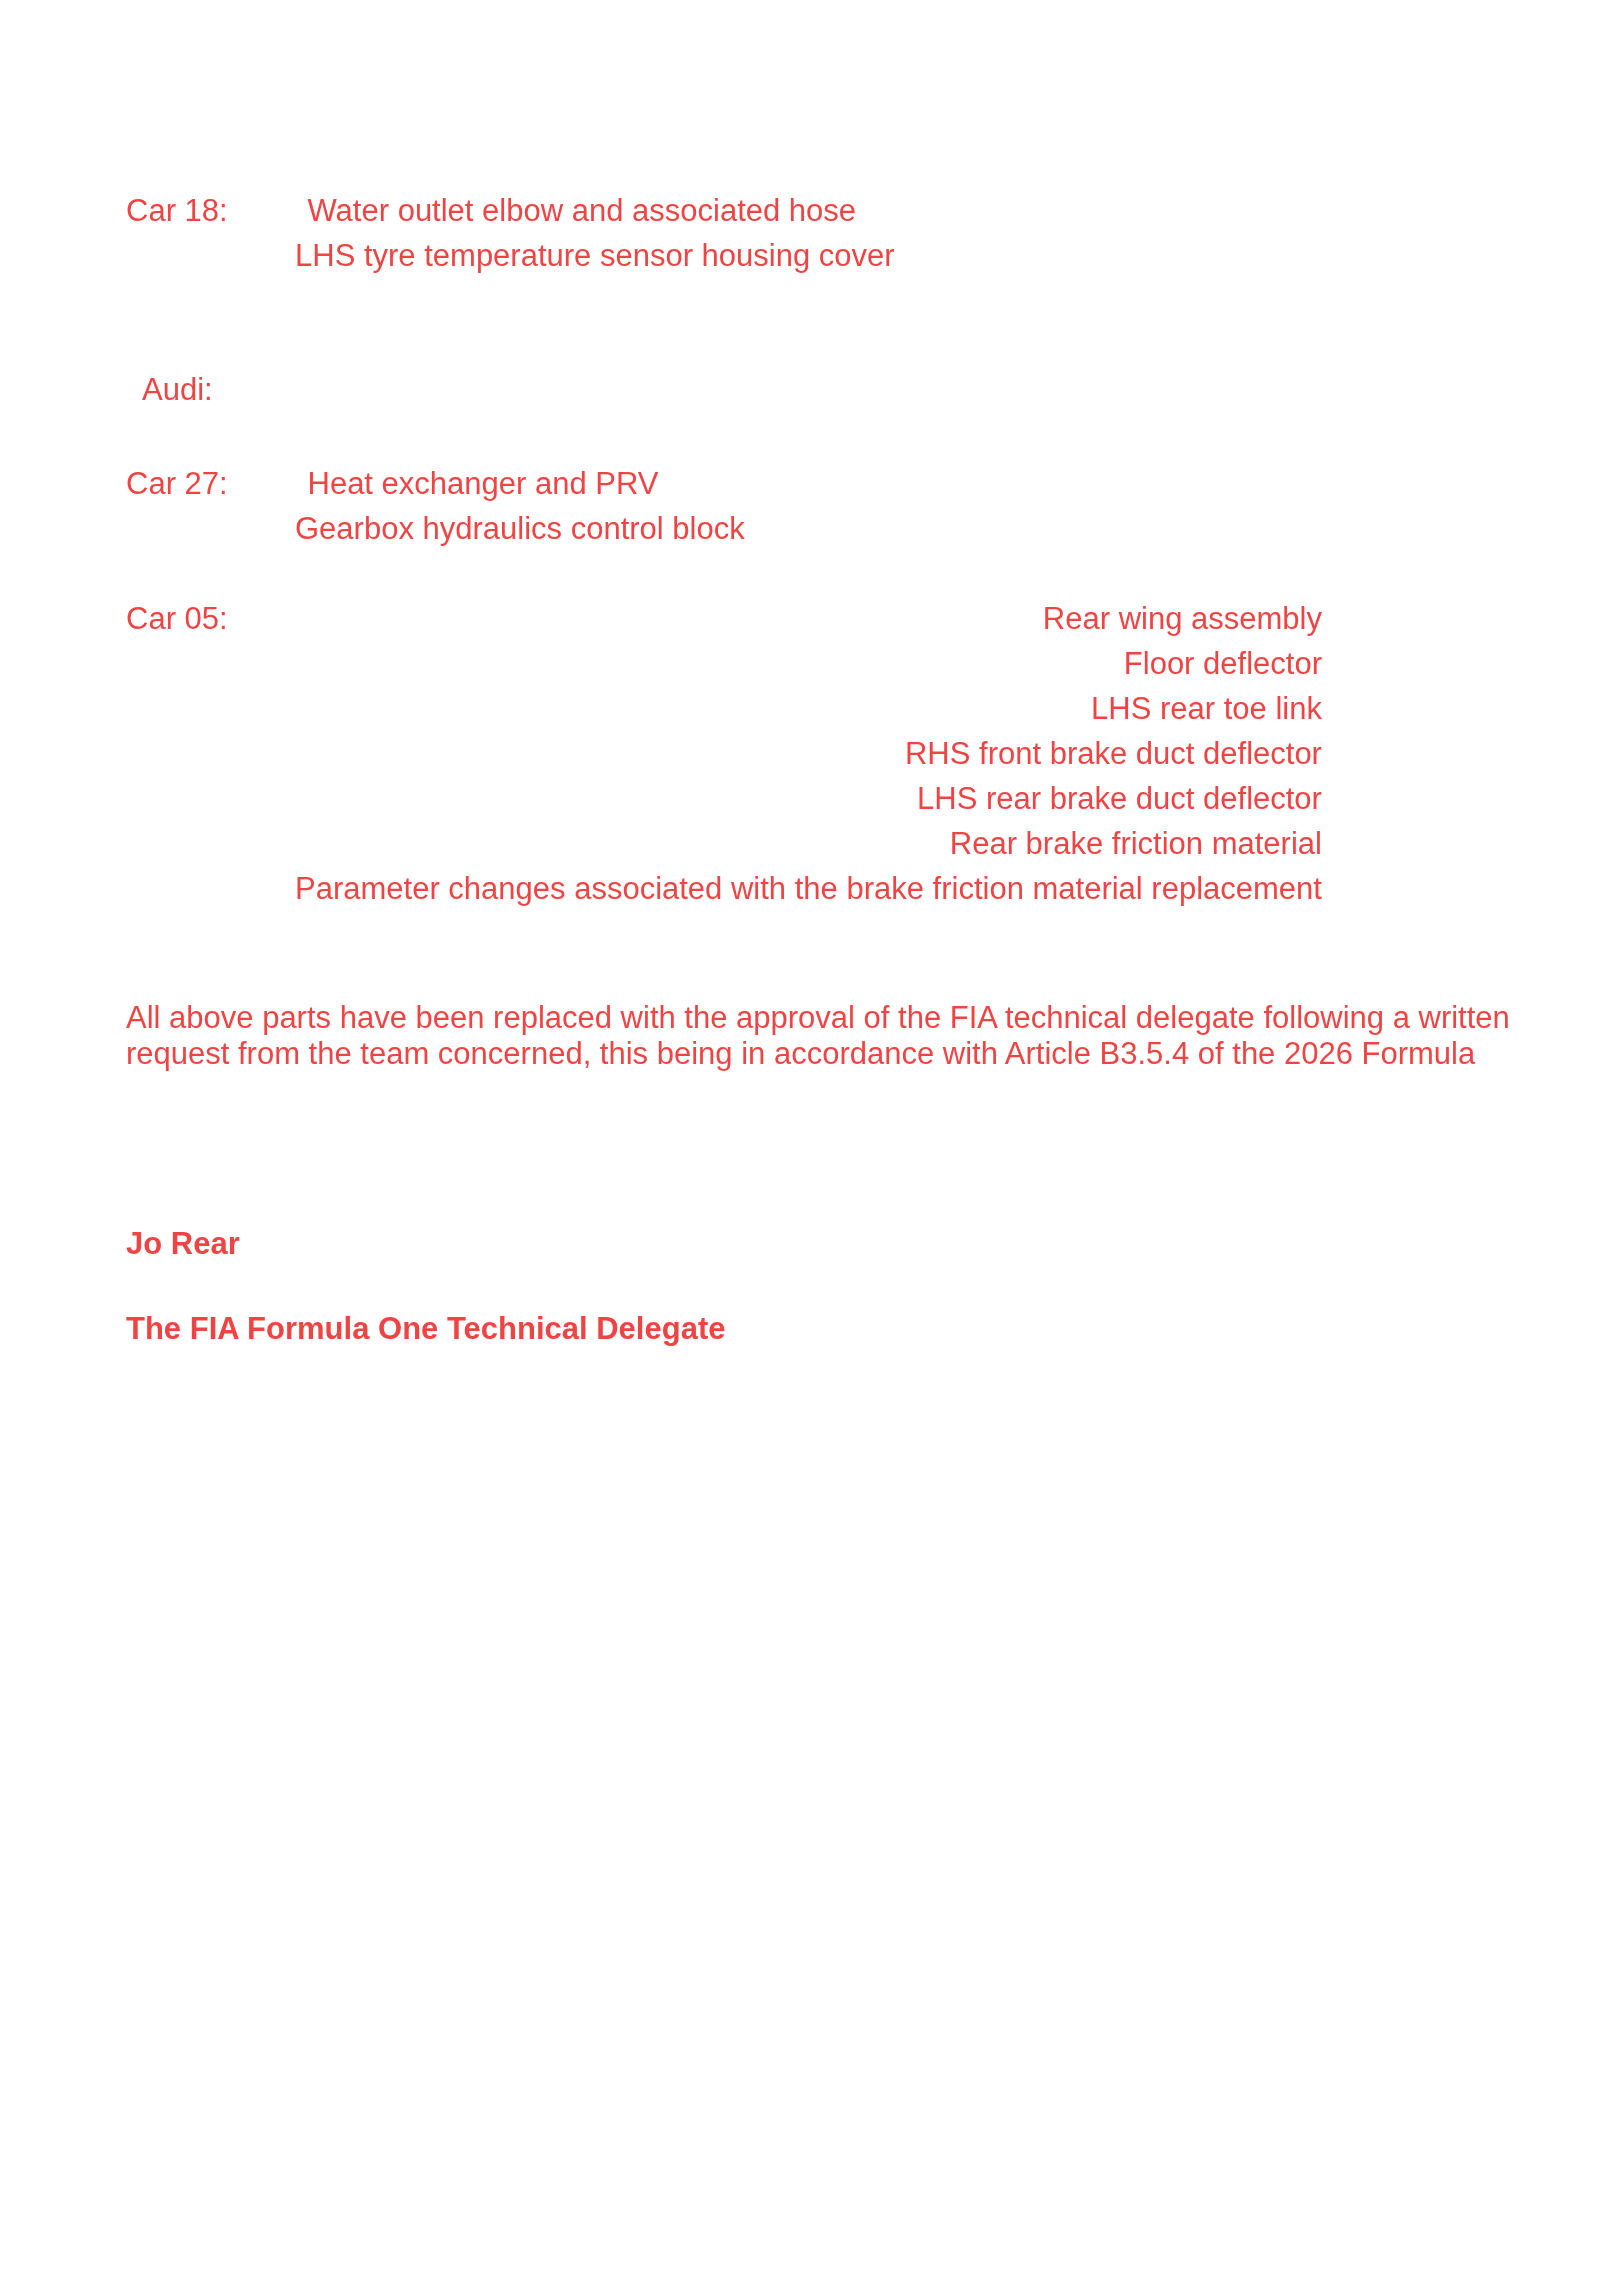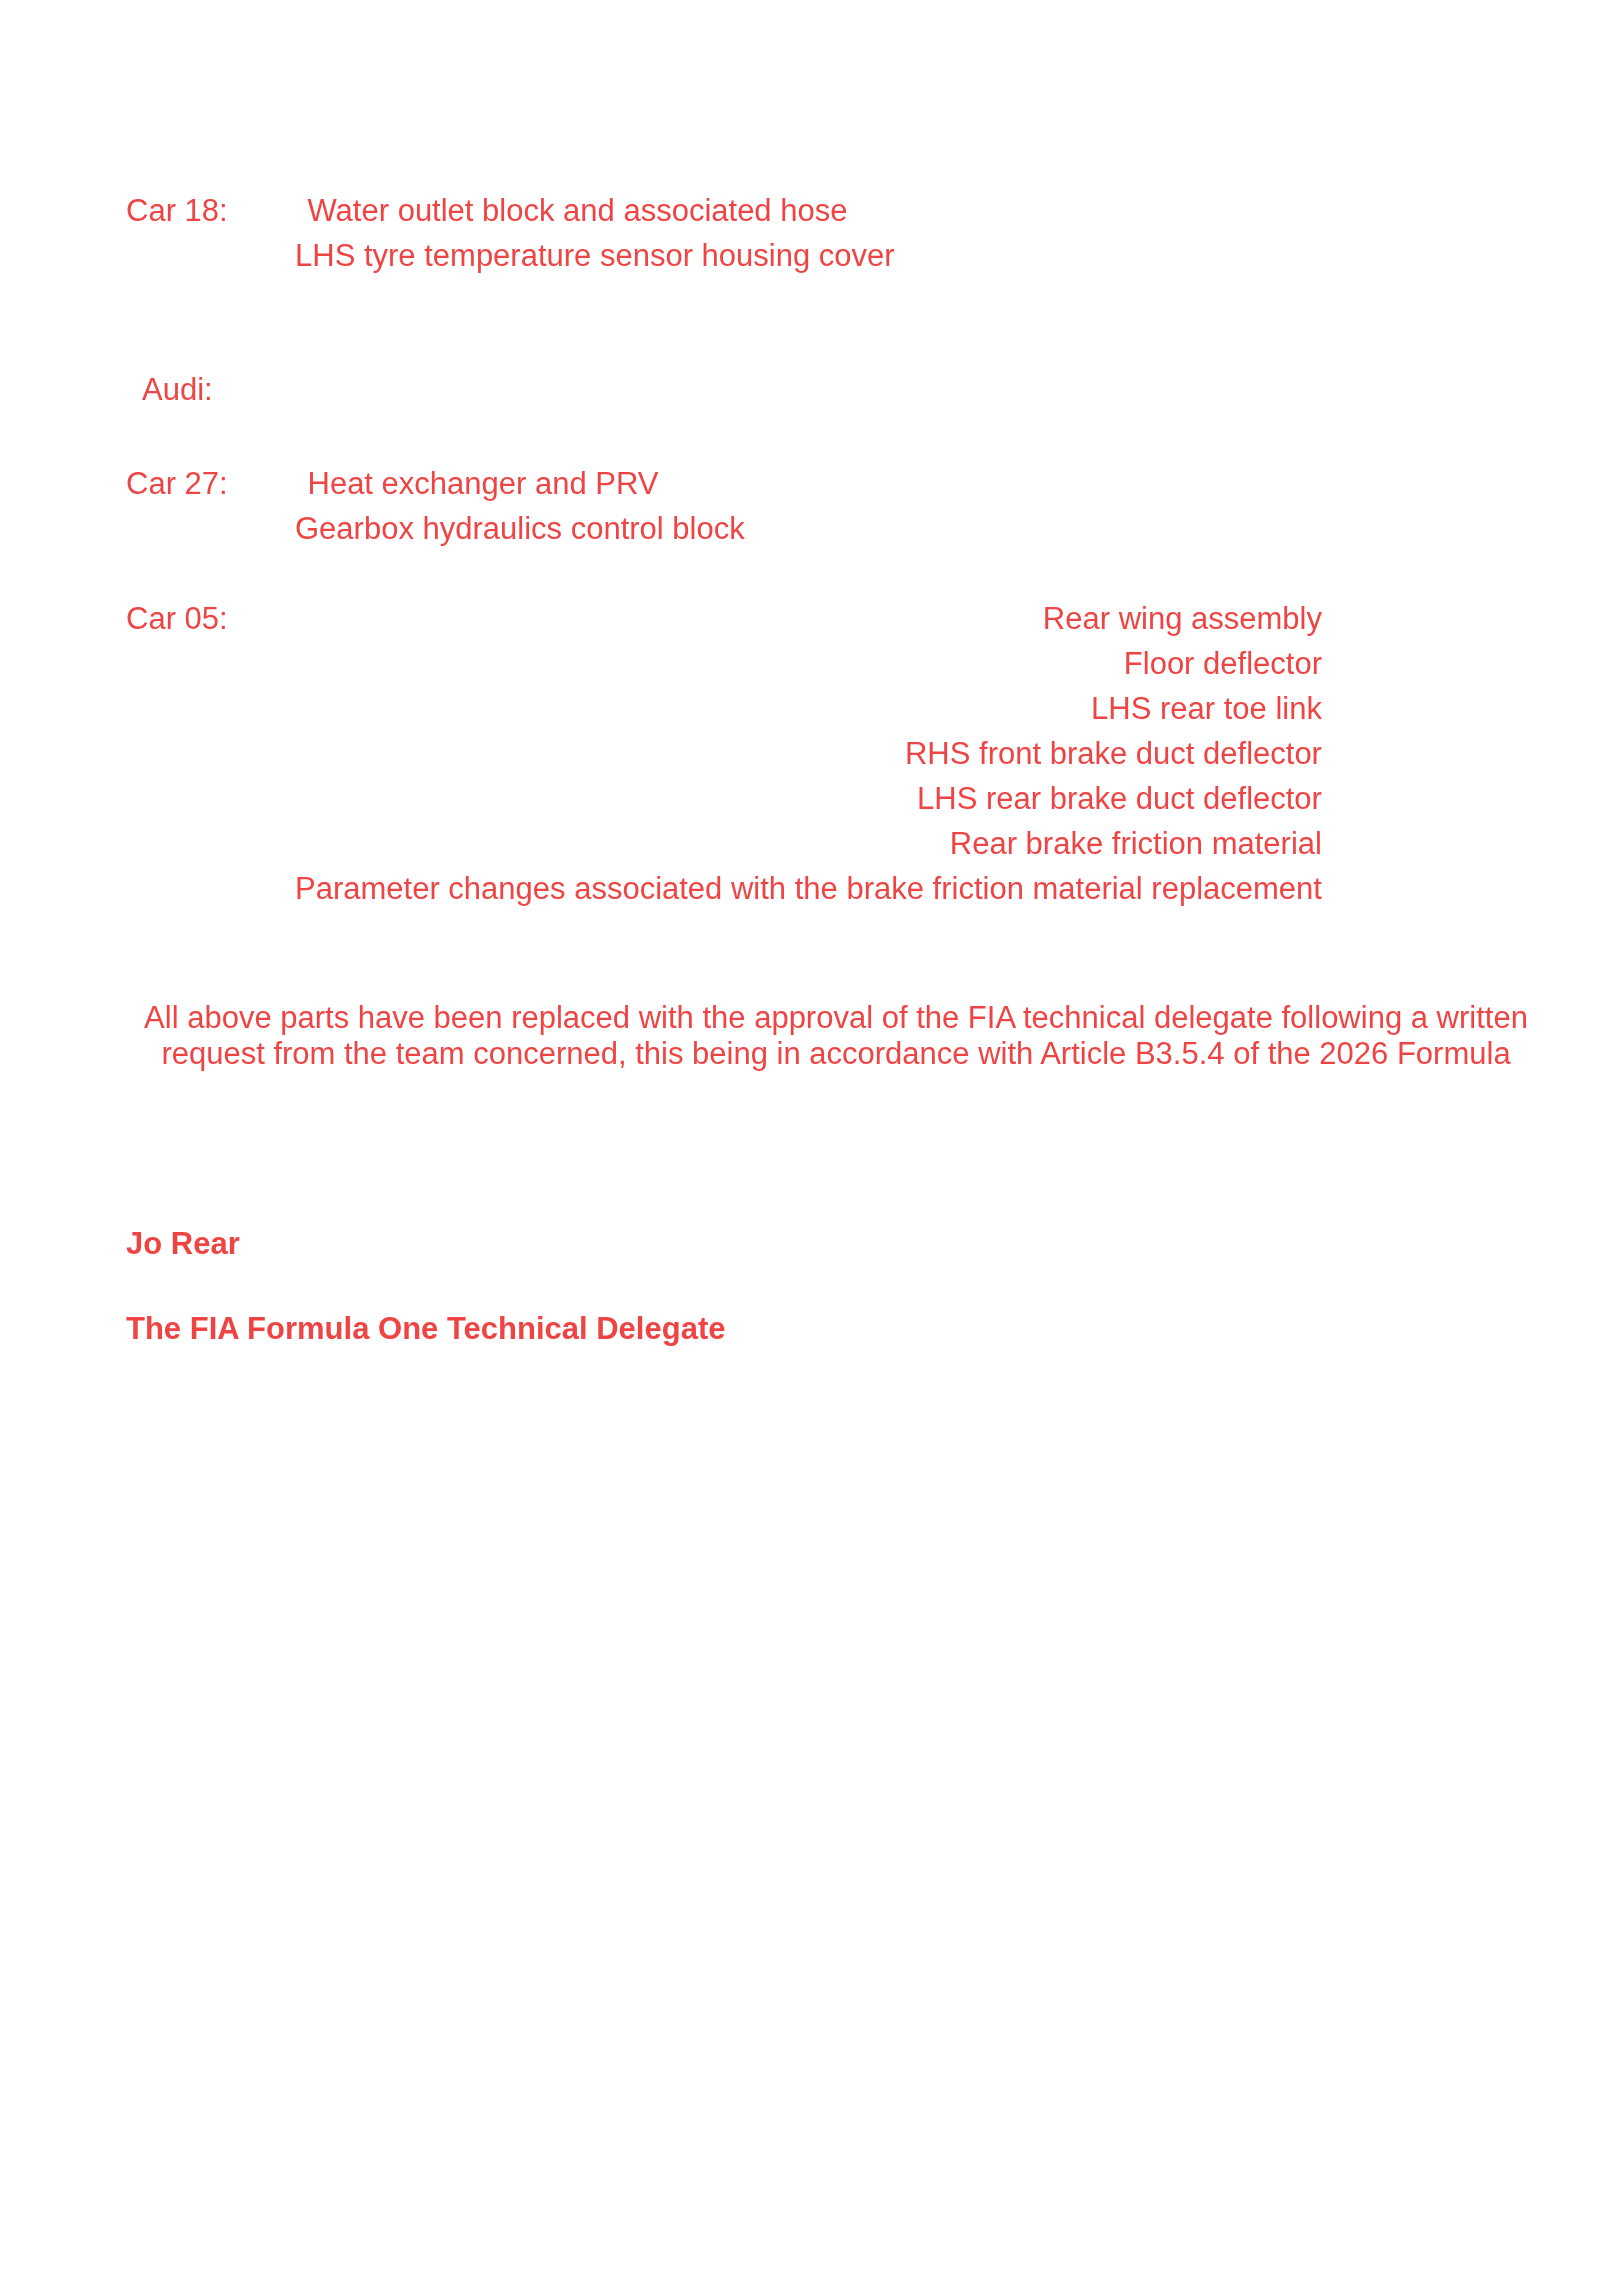--- a/index.html
+++ b/index.html
@@ -43,21 +43,20 @@
     left: 142px;
     font-weight: normal;
     line-height: 37px;
     white-space: nowrap;
   }
   .closing-paragraph {
     position: absolute;
     left: 126px;
     top: 1000px;
     width: 1420px;
-    text-align: center;
   }
   .para-line {
     line-height: 36px;
     white-space: nowrap;
   }
   .signature-name {
     position: absolute;
     left: 126px;
     top: 1226px;
     font-weight: bold;
@@ -72,21 +71,21 @@
   }
 </style>
 </head>
 <body>
 
 <div class="page">
 
   <div class="car-section" style="top:188px;">
     <div class="car-label">Car 18:</div>
     <div class="parts-list">
-      <div class="part-line first">Water outlet block and associated hose</div>
+      <div class="part-line first">Water outlet elbow and associated hose</div>
       <div class="part-line">LHS tyre temperature sensor housing cover</div>
     </div>
   </div>
 
   <div class="team-heading" style="top:371px;">Audi:</div>
 
   <div class="car-section" style="top:461px;">
     <div class="car-label">Car 27:</div>
     <div class="parts-list">
       <div class="part-line first">Heat exchanger and PRV</div>

